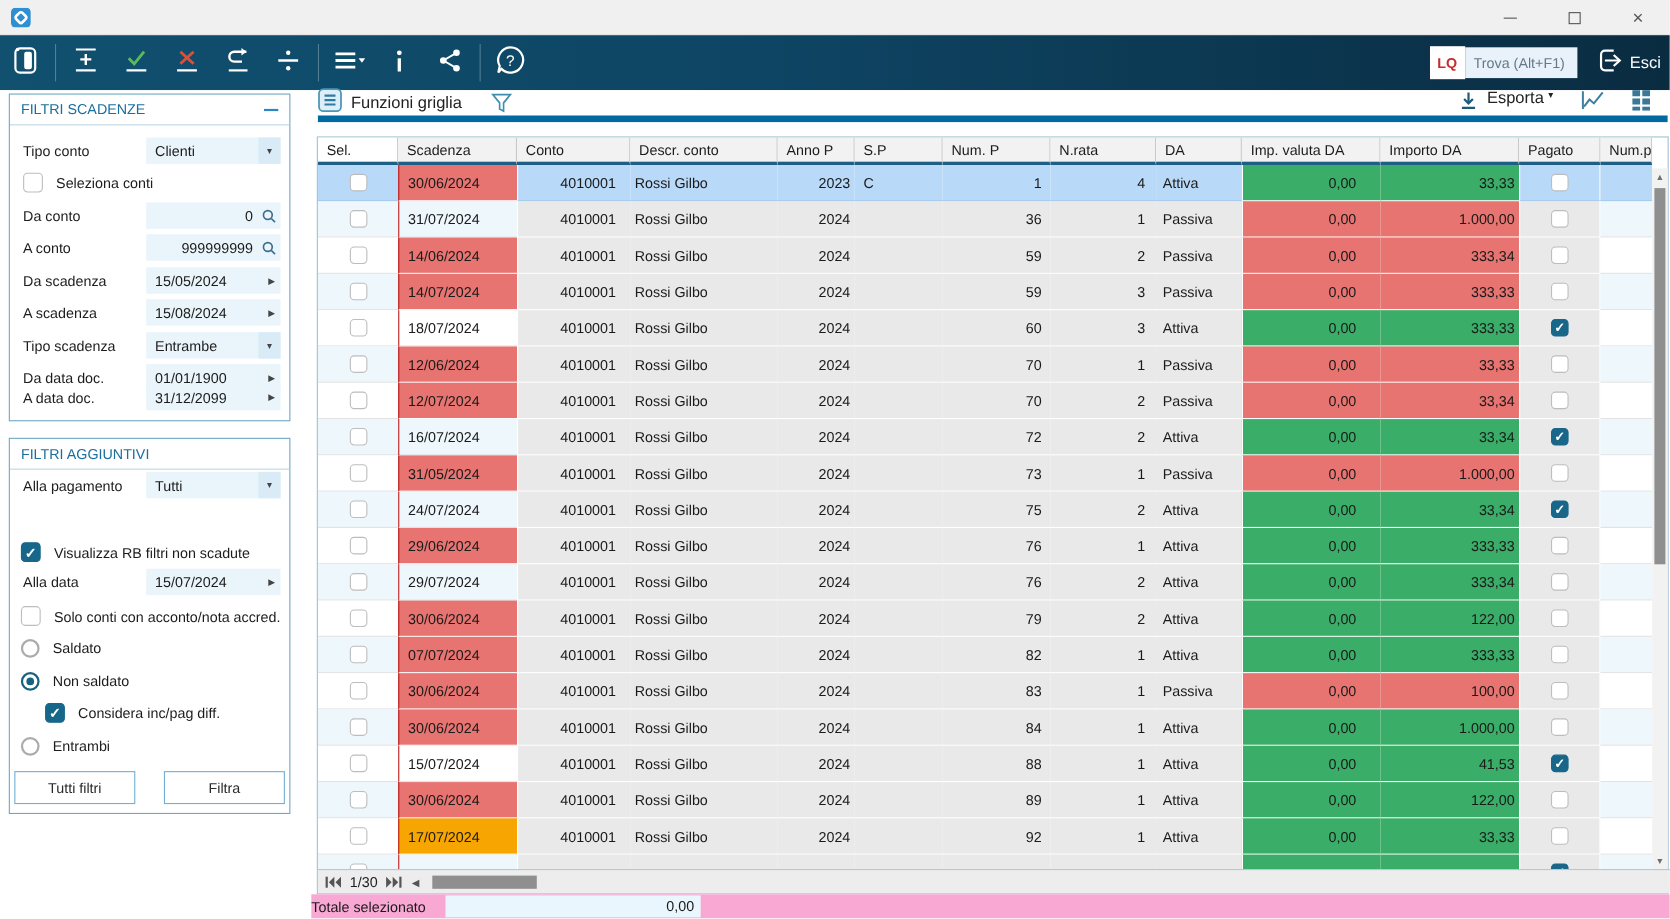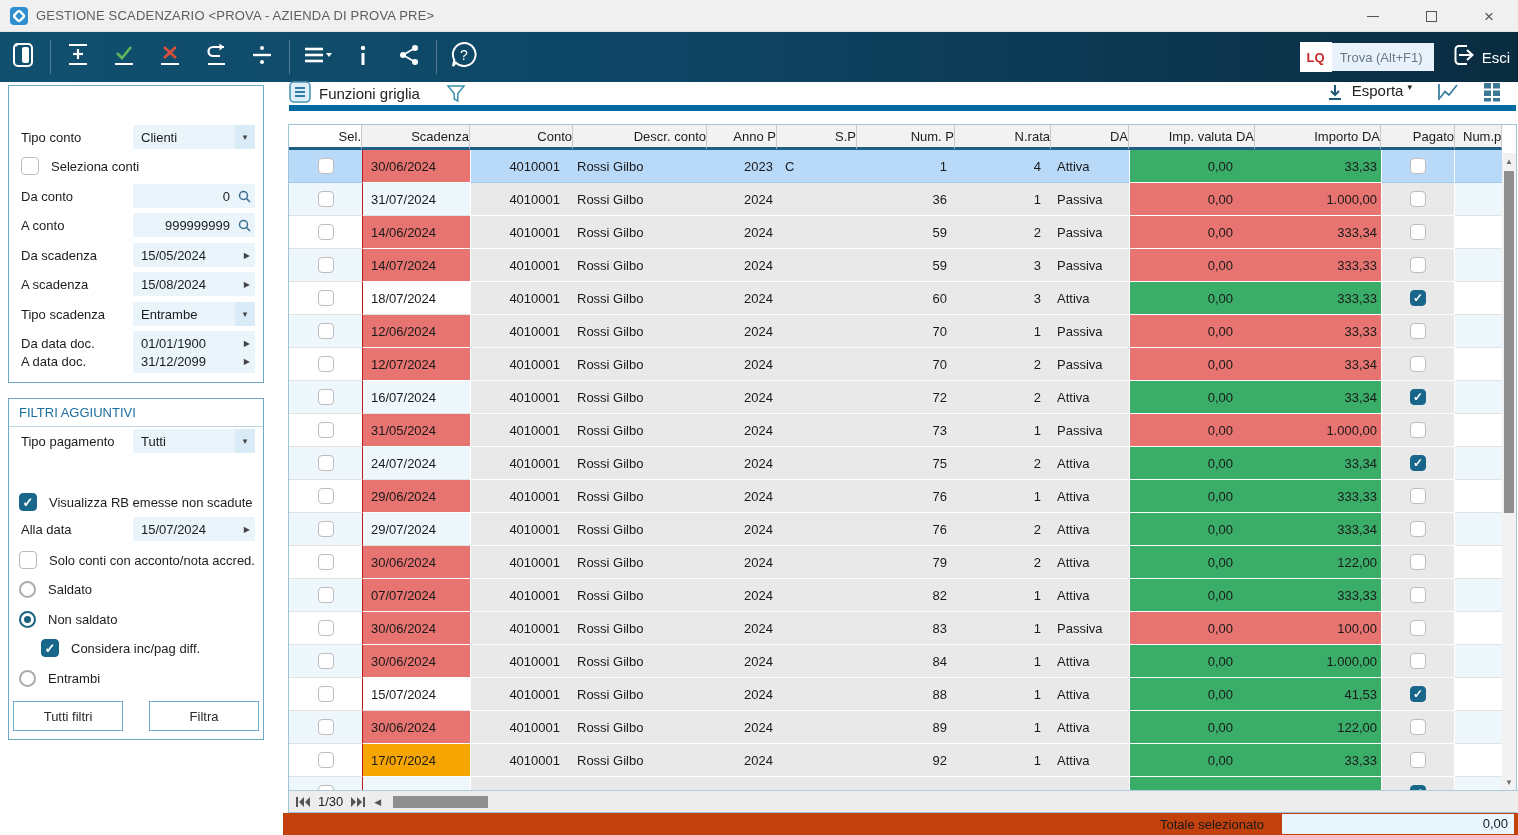--- a/index.html
+++ b/index.html
@@ -76,21 +76,21 @@
   .esporta-caret { font-size:9px; color:#222; margin-right:2px; }
   .gb-ic { display:flex; cursor:pointer; }
   .ml22 { margin-left:22px; }
 
   
   .gridframe { position:absolute; left:5px; top:42px; width:1229px; height:689px;
                border:1px solid #9dc3d6; background:#fff; }
   .tablewrap { position:absolute; left:0; top:0; width:1213px; height:665px; overflow:hidden; }
   table.grid { border-collapse:separate; border-spacing:0; table-layout:fixed; width:1213px; }
   th { height:25px; background:#f2f2f2; border-bottom:3px solid #1e5f85; border-right:1px solid #c9c9c9;
-       font-weight:normal; text-align:right; padding:0 0 0 8px; font-size:13px; color:#1c1c1c;
+       font-weight:normal; text-align:left; padding:0 0 0 8px; font-size:13px; color:#1c1c1c;
        overflow:hidden; white-space:nowrap; }
   th.h-sel { background:#fff; }
   td { height:33px; font-size:13px; color:#1a1a1a; padding:0; border-bottom:1px solid #e2e2e2;
        overflow:hidden; white-space:nowrap; }
   td.gray { background:#e9e9e9; border-bottom-color:#fff; }
   td.bg-red { background:#e77471; border-bottom-color:#fff; }
   td.bg-green { background:#3aad68; border-bottom-color:#fff; }
   td.bg-orange { background:#f7a500; border-bottom-color:#fff; }
   .rA { background:#fff; } .rB { background:#eef7fc; }
   .c-sel { text-align:center; }
@@ -124,36 +124,35 @@
            border-top:1px solid #aecbdb; display:flex; align-items:center; }
   .pg-ic { display:flex; align-items:center; margin-left:6px; cursor:pointer; }
   .pg-label { font-size:13px; color:#222; margin:0 7px; }
   .hs-arrow { font-size:9px; color:#555; margin-left:8px; cursor:pointer; }
   .hs-track { flex:1; height:14px; margin:0 2px 0 6px; position:relative; }
   .hs-thumb { position:absolute; left:6px; top:1px; width:95px; height:12px; background:#8f8f8f; cursor:pointer; }
   .hs-right { margin-right:3px; margin-left:0; }
 
   
   .footerbar { position:absolute; left:0; right:0; bottom:0; height:22px; display:flex;
-               align-items:center; justify-content:flex-end; background:#c2410c; }
+               align-items:center; background:#f9a8d4; }
   .total-label { font-size:13px; color:#1a1a1a; margin-right:18px; }
   .total-box { width:232px; height:20px; background:#eaf6fd; font-size:13px; color:#1a1a1a;
                text-align:right; line-height:20px; padding-right:6px; margin-right:4px; }
 </style>
 </head>
 <body>
 
 <div class="titlebar">
   <span class="app-logo">
     <svg width="18" height="18" viewBox="0 0 18 18">
       <rect x="0" y="0" width="18" height="18" rx="4" fill="#2f8fd0"></rect>
       <rect x="5" y="5" width="8" height="8" rx="2" fill="none" stroke="#fff" stroke-width="2.4" transform="rotate(45 9 9)"></rect>
     </svg>
   </span>
-  <span class="title-text">GESTIONE SCADENZARIO &lt;PROVA - AZIENDA DI PROVA PRE&gt;</span>
   <div class="win-controls">
     <div class="win-btn">
         <span class="glyph-min"></span>
       </div>
     <div class="win-btn">
         <span class="glyph-max"></span>
       </div>
     <div class="win-btn">
         <span class="glyph-close">×</span>
       </div>
@@ -268,20 +267,24 @@
       <span class="esci-label">Esci</span>
     </div>
   </div>
 </div>
 
 <div class="content">
 
   <div class="sidebar">
 
     <div class="panel panel1">
+      <div class="panel-title">
+        <span>FILTRI SCADENZE</span>
+        <span class="collapse-dash"></span>
+      </div>
       <div class="prow" style="top:39px">
         <span class="plabel">Tipo conto</span>
         <div class="fbox">
           <span class="val">Clienti</span>
           <span class="dd-caret">▾</span>
         </div>
       </div>
       <div class="prow" style="top:68px">
         <span class="scb"></span>
         <span class="crow-label">Seleziona conti</span>
@@ -345,29 +348,29 @@
           <span class="date-arrow">▶</span>
         </div>
       </div>
     </div>
 
     <div class="panel panel2">
       <div class="panel-title">
         <span>FILTRI AGGIUNTIVI</span>
       </div>
       <div class="prow" style="top:30px">
-        <span class="plabel">Tipo pagamento</span>
+        <span class="plabel">Alla pagamento</span>
         <div class="fbox">
           <span class="val">Tutti</span>
           <span class="dd-caret">▾</span>
         </div>
       </div>
       <div class="prow" style="top:91px;left:10px">
         <span class="scb checked"></span>
-        <span class="crow-label">Visualizza RB emesse non scadute</span>
+        <span class="crow-label">Visualizza RB filtri non scadute</span>
       </div>
       <div class="prow" style="top:118px">
         <span class="plabel">Alla data</span>
         <div class="fbox">
           <span class="val">15/07/2024</span>
           <span class="date-arrow">▶</span>
         </div>
       </div>
       <div class="prow" style="top:149px;left:10px">
         <span class="scb"></span>

